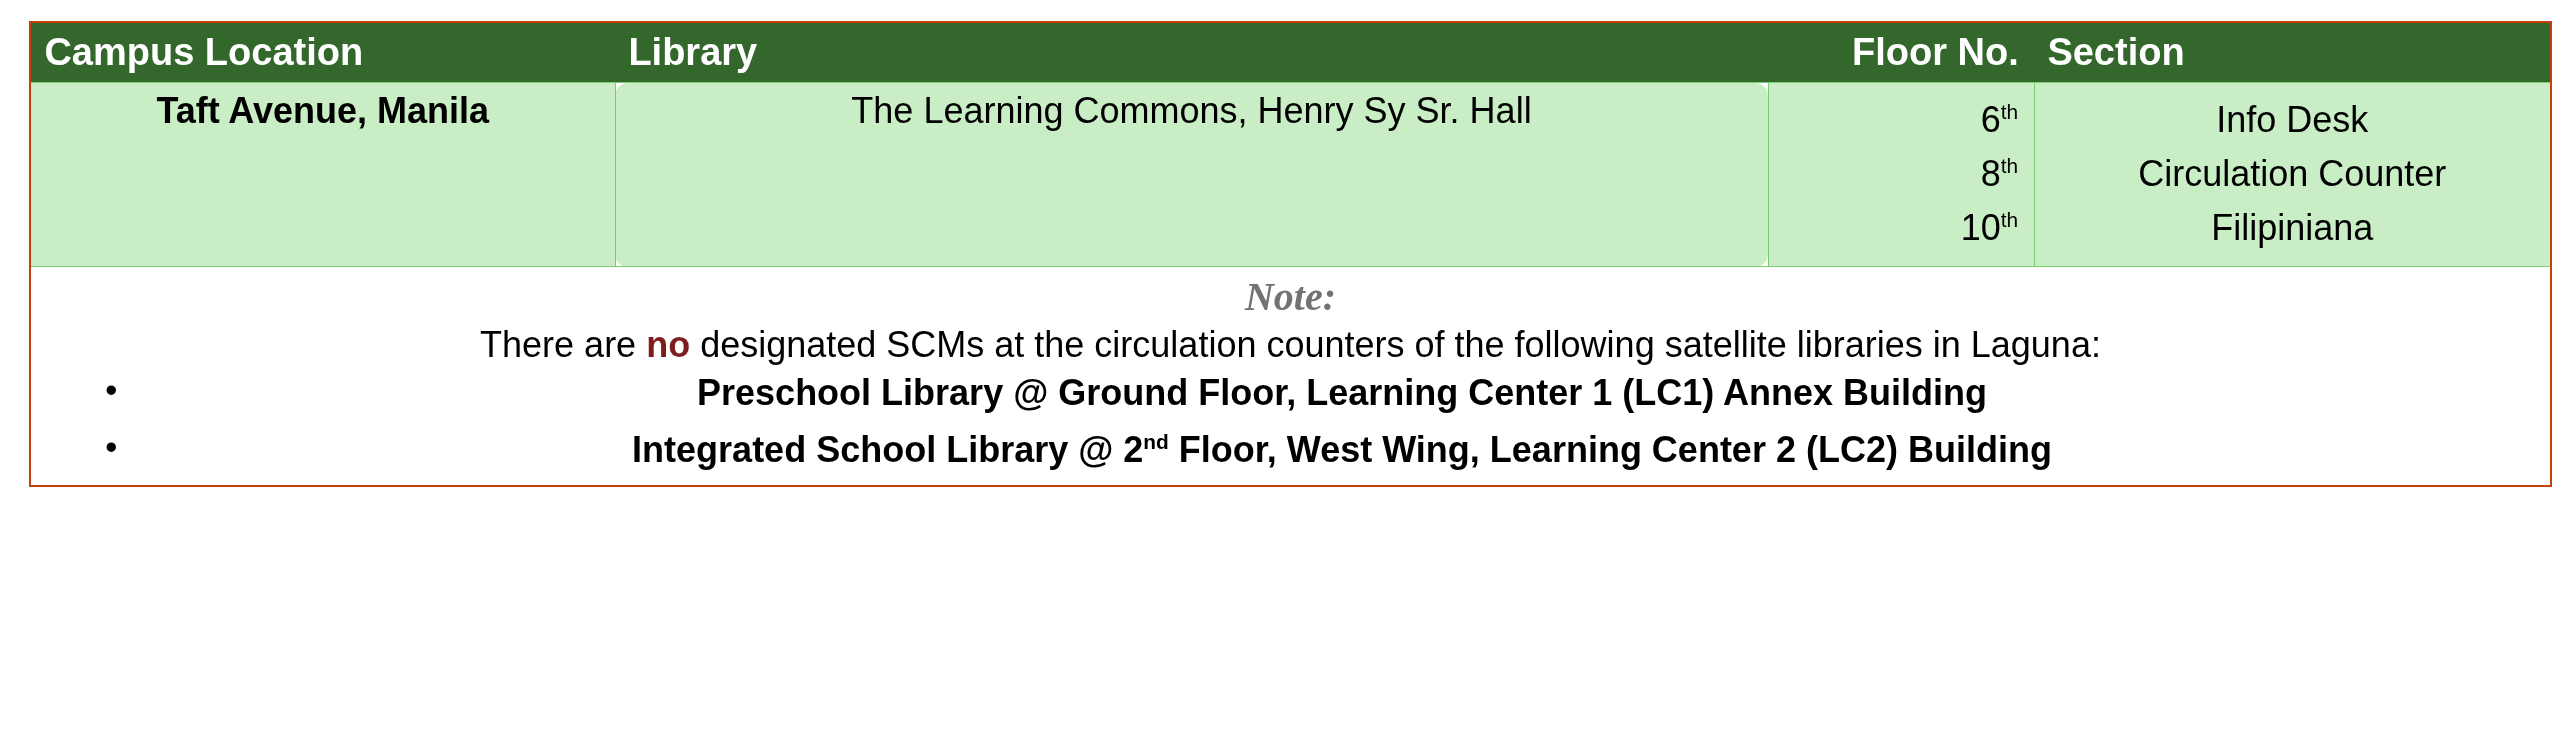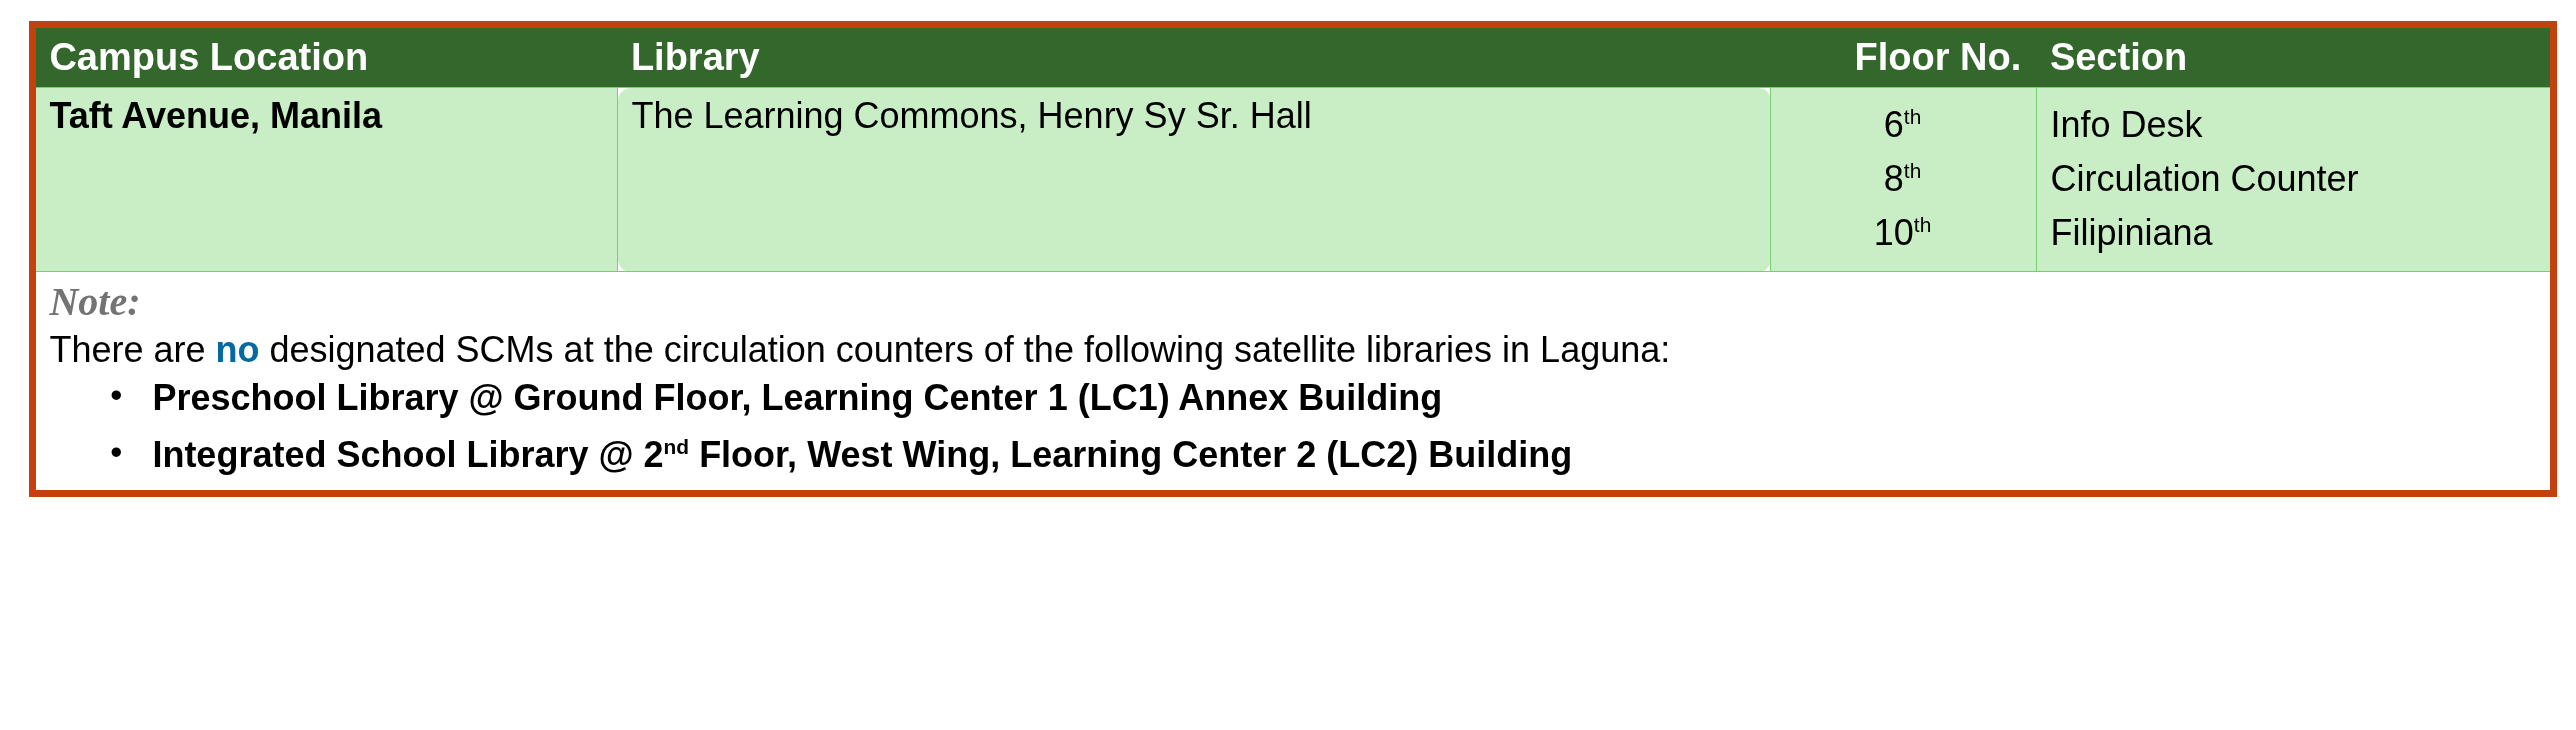--- a/index.html
+++ b/index.html
@@ -25,21 +25,21 @@
     position: absolute;
     left: 29px;
     top: 21px;
     width: 2521px;
   }
 
   table.info-table {
     border-collapse: collapse;
     table-layout: fixed;
     width: 2521px;
-    border: 7px solid #c2410c;
+    border: 2px solid #c2410c;
   }
 
   table.info-table col.c1 { width: 585px; }
   table.info-table col.c2 { width: 1153px; }
   table.info-table col.c3 { width: 266px; }
   table.info-table col.c4 { width: 517px; }
 
   thead th {
     background: #33672C;
     color: #ffffff;
@@ -58,26 +58,27 @@
   }
 
   tbody td {
     font-size: 36px;
     line-height: 1.0;
     color: #000000;
     border: 1px solid #79cf6f;
     padding: 9.6px 13.4px 11.5px 13.4px;
     vertical-align: top;
     background: #ffffff;
+    text-align: center;
   }
   tbody tr.shade td { background: #c9edc5; }
 
   td.loc { font-weight: bold; white-space: nowrap; }
   td.lib { white-space: nowrap; border-radius: 13px; }
-  td.floor { text-align: center; padding-right: 15.3px; white-space: nowrap; }
+  td.floor { text-align: right; padding-right: 15.3px; white-space: nowrap; }
   td.sect { white-space: nowrap; }
 
   .stack-line {
     display: block;
     height: 54px;
     line-height: 54px;
   }
 
   sup {
     font-size: 0.58em;
@@ -101,21 +102,21 @@
     margin: 0 0 1.9px 0;
   }
 
   .note-body {
     font-size: 36px;
     line-height: 1.28;
     color: #000000;
     margin: 0;
   }
   .note-body .emph-no {
-    color: #0369a1;
+    color: #7f1d1d;
     font-weight: bold;
   }
 
   ul.note-list {
     margin: 7.7px 0 0 0;
     padding: 0 0 0 103px;
     list-style: none;
   }
   ul.note-list li {
     position: relative;

